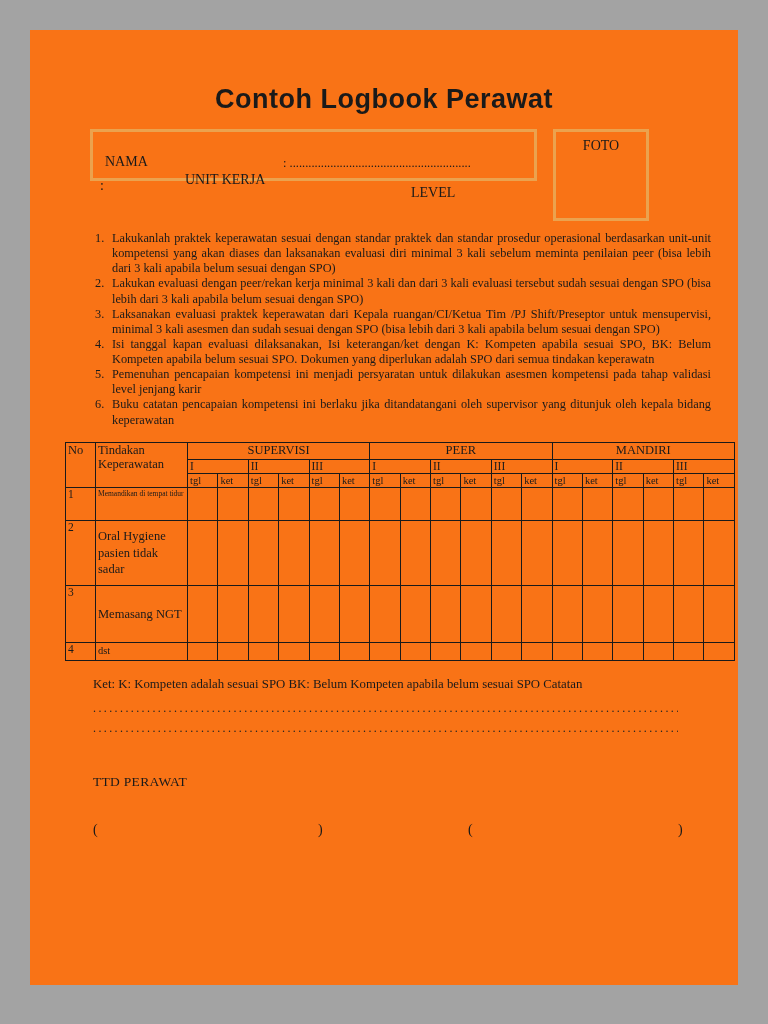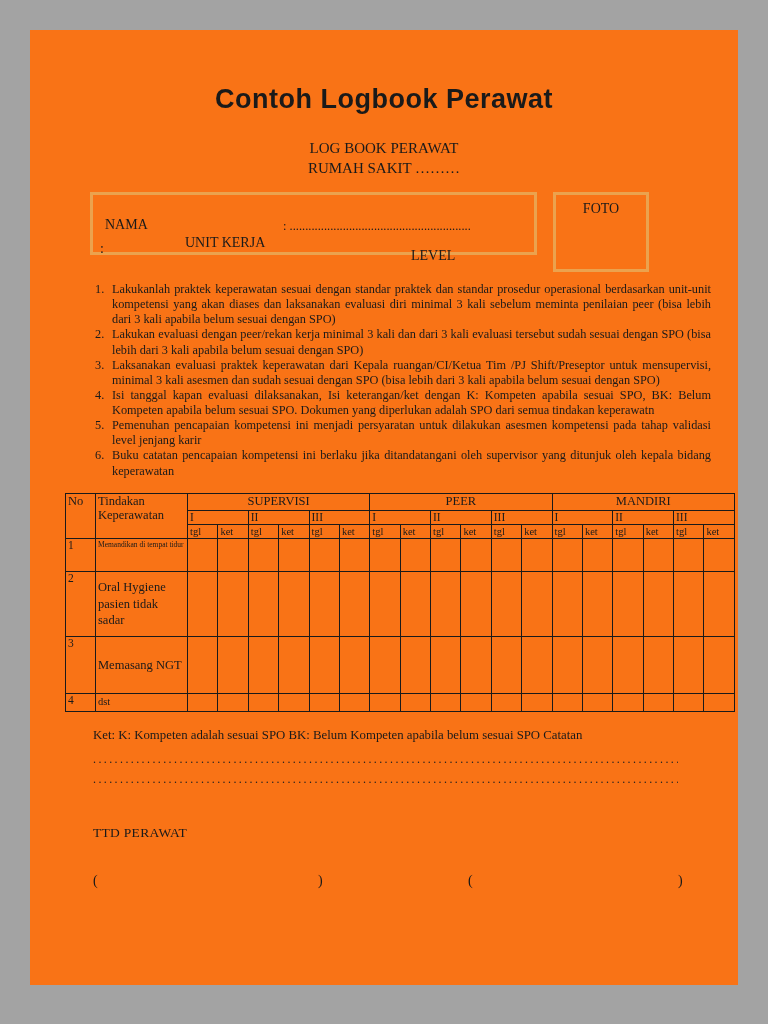--- a/index.html
+++ b/index.html
@@ -4,28 +4,28 @@
 <style>
   * { margin:0; padding:0; box-sizing:border-box; }
   html,body { background:#a3a3a3; }
   body { font-family:"Liberation Serif", serif; color:#1a1a1a; }
   .page { width:708px; height:955px; margin:30px auto 39px; background:#f97316; position:relative; overflow:hidden; }
 
   .title { font-family:"Liberation Sans", sans-serif; font-size:27px; font-weight:bold; text-align:center; margin-top:54px; letter-spacing:.5px; }
   .subtitle { text-align:center; margin-top:24px; font-size:15px; line-height:1.3; }
 
   .form-row { display:flex; margin:14px 0 0 60px; }
-  .id-box { position:relative; width:447px; height:63px; border:3px solid #eba24e; }
+  .id-box { position:relative; width:447px; height:52px; border:3px solid #eba24e; }
   .id-box span { position:absolute; font-size:14px; white-space:nowrap; }
   .lbl-nama { left:12px; top:22px; }
   .val-nama { left:190px; top:24px; font-size:12.5px !important; max-width:245px; overflow:hidden; }
   .lbl-stray { left:7px; top:46px; }
   .lbl-unit { left:92px; top:40px; }
   .lbl-level { left:318px; top:53px; }
-  .foto-box { width:96px; height:80px; border:3px solid #eba24e; margin-left:16px; text-align:center; font-size:14px; padding-top:6px; }
+  .foto-box { width:96px; height:92px; border:3px solid #eba24e; margin-left:16px; text-align:center; font-size:14px; padding-top:6px; }
 
   .instructions { margin:10px 27px 0 65px; font-size:12.3px; line-height:1.23; text-align:justify; }
   .instr-head { margin-bottom:1px; }
   .instr-item { position:relative; padding-left:17px; }
   .instr-item .num { position:absolute; left:0; top:0; }
 
   .logtable { border-collapse:collapse; table-layout:fixed; width:670px; margin:14px 0 0 35px;padding-left:24px; }
   .logtable th, .logtable td { border:1px solid #1a1a1a; font-weight:normal; padding:0 2px; }
   .hr1 th { height:17px; }
   .hr2 th { height:14px; }
@@ -48,24 +48,20 @@
   .paren-row span { position:absolute; }
   .p1 { left:63px; } .p2 { left:288px; } .p3 { left:438px; } .p4 { left:648px; }
 </style>
 </head>
 <body>
 
 <div class="page">
 
   <h1 class="title">Contoh Logbook Perawat</h1>
 
-  <div class="subtitle">
-    <div>LOG BOOK PERAWAT</div>
-    <div>RUMAH SAKIT ………</div>
-  </div>
 
   <div class="form-row">
     <div class="id-box">
       <span class="lbl-nama">NAMA</span>
       <span class="val-nama">: ..........................................................</span>
       <span class="lbl-stray">:</span>
       <span class="lbl-unit">UNIT KERJA</span>
       <span class="lbl-level">LEVEL</span>
     </div>
     <div class="foto-box">

